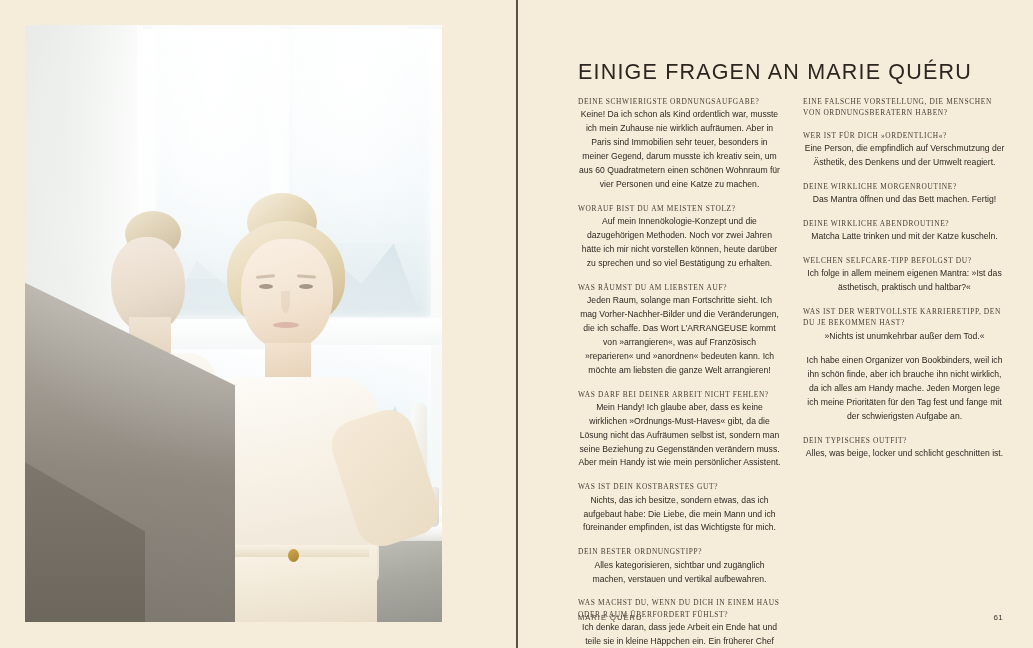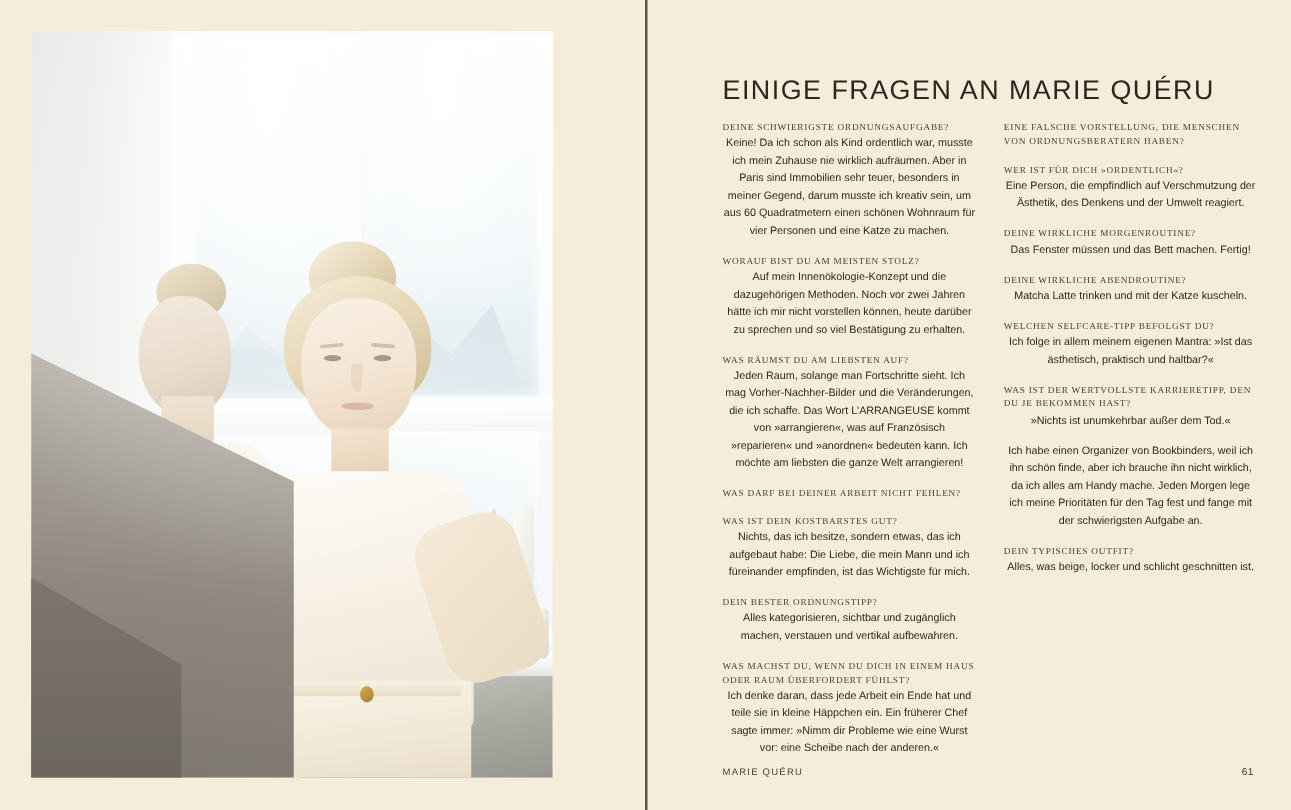--- a/index.html
+++ b/index.html
@@ -447,20 +447,21 @@
         <div class="qa">
           <p class="q">WORAUF BIST DU AM MEISTEN STOLZ?</p>
           <p class="a">Auf mein Innenökologie-Konzept und die dazugehörigen Methoden. Noch vor zwei Jahren hätte ich mir nicht vorstellen können, heute darüber zu sprechen und so viel Bestätigung zu erhalten.</p>
         </div>
         <div class="qa">
           <p class="q">WAS RÄUMST DU AM LIEBSTEN AUF?</p>
           <p class="a">Jeden Raum, solange man Fortschritte sieht. Ich mag Vorher-Nachher-Bilder und die Veränderungen, die ich schaffe. Das Wort L'ARRANGEUSE kommt von »arrangieren«, was auf Französisch »reparieren« und »anordnen« bedeuten kann. Ich möchte am liebsten die ganze Welt arrangieren!</p>
         </div>
         <div class="qa">
           <p class="q">WAS DARF BEI DEINER ARBEIT NICHT FEHLEN?</p>
+          <p class="a">Mein Handy! Ich glaube aber, dass es keine wirklichen »Ordnungs-Must-Haves« gibt, da die Lösung nicht das Aufräumen selbst ist, sondern man seine Beziehung zu Gegenständen verändern muss. Aber mein Handy ist wie mein persönlicher Assistent.</p>
         </div>
         <div class="qa">
           <p class="q">WAS IST DEIN KOSTBARSTES GUT?</p>
           <p class="a">Nichts, das ich besitze, sondern etwas, das ich aufgebaut habe: Die Liebe, die mein Mann und ich füreinander empfinden, ist das Wichtigste für mich.</p>
         </div>
         <div class="qa">
           <p class="q">DEIN BESTER ORDNUNGSTIPP?</p>
           <p class="a">Alles kategorisieren, sichtbar und zugänglich machen, verstauen und vertikal aufbewahren.</p>
         </div>
         <div class="qa">
@@ -472,21 +473,21 @@
       <div class="col">
         <div class="qa">
           <p class="q">EINE FALSCHE VORSTELLUNG, DIE MENSCHEN VON ORDNUNGSBERATERN HABEN?</p>
         </div>
         <div class="qa">
           <p class="q">WER IST FÜR DICH »ORDENTLICH«?</p>
           <p class="a">Eine Person, die empfindlich auf Verschmutzung der Ästhetik, des Denkens und der Umwelt reagiert.</p>
         </div>
         <div class="qa">
           <p class="q">DEINE WIRKLICHE MORGENROUTINE?</p>
-          <p class="a">Das Fenster müssen und das Bett machen. Fertig!</p>
+          <p class="a">Das Mantra öffnen und das Bett machen. Fertig!</p>
         </div>
         <div class="qa">
           <p class="q">DEINE WIRKLICHE ABENDROUTINE?</p>
           <p class="a">Matcha Latte trinken und mit der Katze kuscheln.</p>
         </div>
         <div class="qa">
           <p class="q">WELCHEN SELFCARE-TIPP BEFOLGST DU?</p>
           <p class="a">Ich folge in allem meinem eigenen Mantra: »Ist das ästhetisch, praktisch und haltbar?«</p>
         </div>
         <div class="qa">

